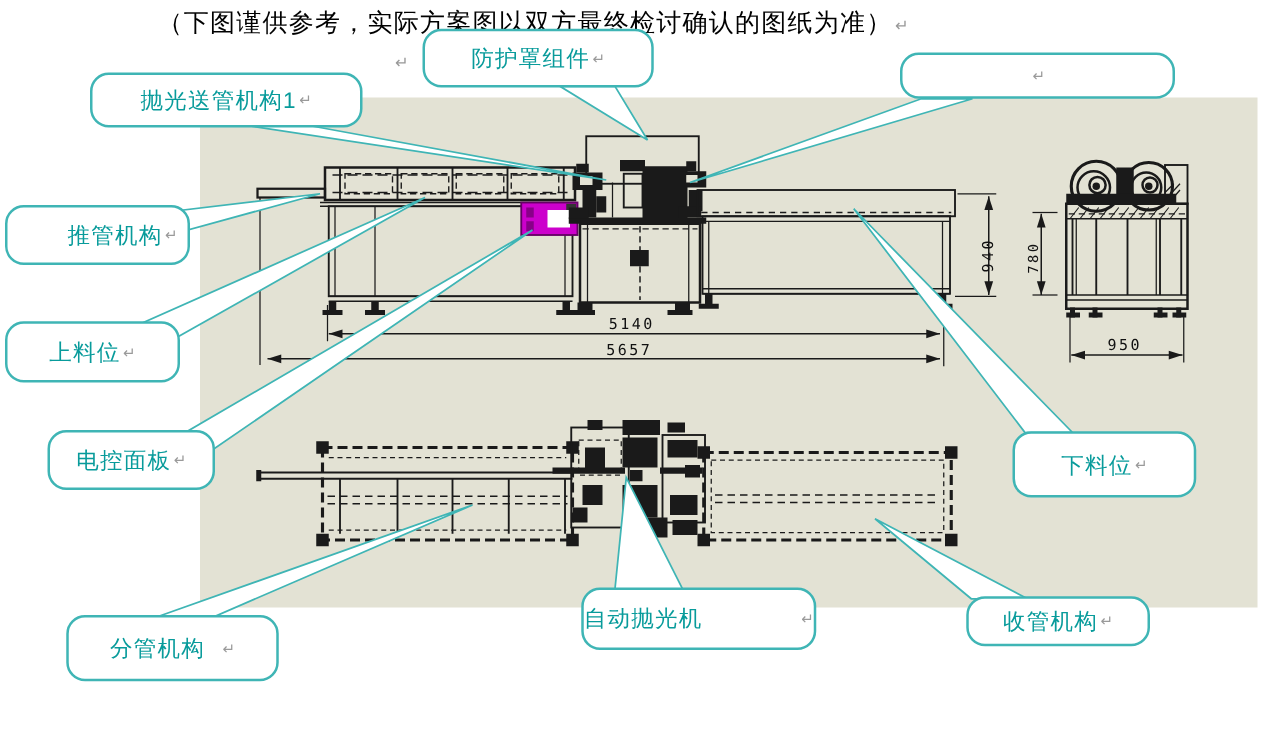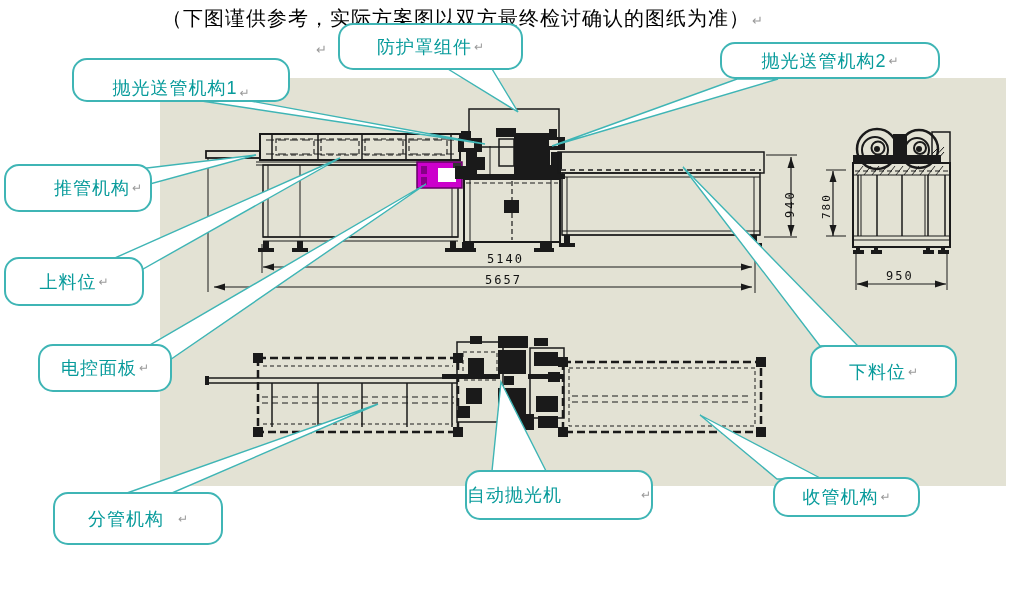--- a/index.html
+++ b/index.html
@@ -1,19 +1,19 @@
 <!DOCTYPE html>
 <html><head>
 <meta charset="utf-8">
 <style>
   html,body{margin:0;padding:0;background:#fff;}
   #stage{position:relative;width:1029px;height:604px;background:#ffffff;overflow:hidden;
          font-family:"Liberation Sans",sans-serif;}
   #title{position:absolute;left:126px;top:5px;font-family:"Liberation Serif",serif;
-         font-size:20px;color:#000;letter-spacing:1px;white-space:nowrap;margin-left:36px;}
+         font-size:20px;color:#000;letter-spacing:1px;white-space:nowrap;}
   #title .ret{color:#999;font-size:13px;margin-left:2px;}
   .stray-ret{position:absolute;color:#999;font-size:13px;}
   svg{position:absolute;left:0;top:0;}
   .callout{position:absolute;box-sizing:border-box;background:#fff;border:2px solid #3fb5b5;
            border-radius:15px;display:flex;align-items:center;justify-content:center;
            color:#089b9b;font-size:18px;letter-spacing:1px;white-space:nowrap;z-index:5;}
   .callout .ret{color:#9a9a9a;font-size:12px;margin-left:2px;letter-spacing:0;}
 </style>
 </head>
 <body>
@@ -268,30 +268,29 @@
       <polygon points="130,170 150,184 256,155"></polygon>
       <polygon points="108,261 136,273 340,158"></polygon>
       <polygon points="138,352 164,364 426,184"></polygon>
       <polygon points="820,346 858,346 683,167"></polygon>
       <polygon points="127,493 172,493 378,404"></polygon>
       <polygon points="492,471 546,471 501,382"></polygon>
       <polygon points="777,479 822,479 700,415"></polygon>
     </g>
   </svg>
 
-  <div class="callout" style="left:72px;top:58px;width:218px;height:44px;align-items:flex-end;">
+  <div class="callout" style="left:72px;top:58px;width:218px;height:44px;">
       <span>抛光送管机构1</span>
       <span class="ret">↵</span>
     </div>
   <div class="callout" style="left:338px;top:23px;width:185px;height:47px;">
       <span>防护罩组件</span>
       <span class="ret">↵</span>
     </div>
   <div class="callout" style="left:720px;top:42px;width:220px;height:37px;">
-      <span>抛光送管机构2</span>
       <span class="ret">↵</span>
     </div>
   <div class="callout" style="left:4px;top:164px;width:148px;height:48px;padding-left:40px;">
       <span>推管机构</span>
       <span class="ret">↵</span>
     </div>
   <div class="callout" style="left:4px;top:257px;width:140px;height:49px;">
       <span>上料位</span>
       <span class="ret">↵</span>
     </div>

